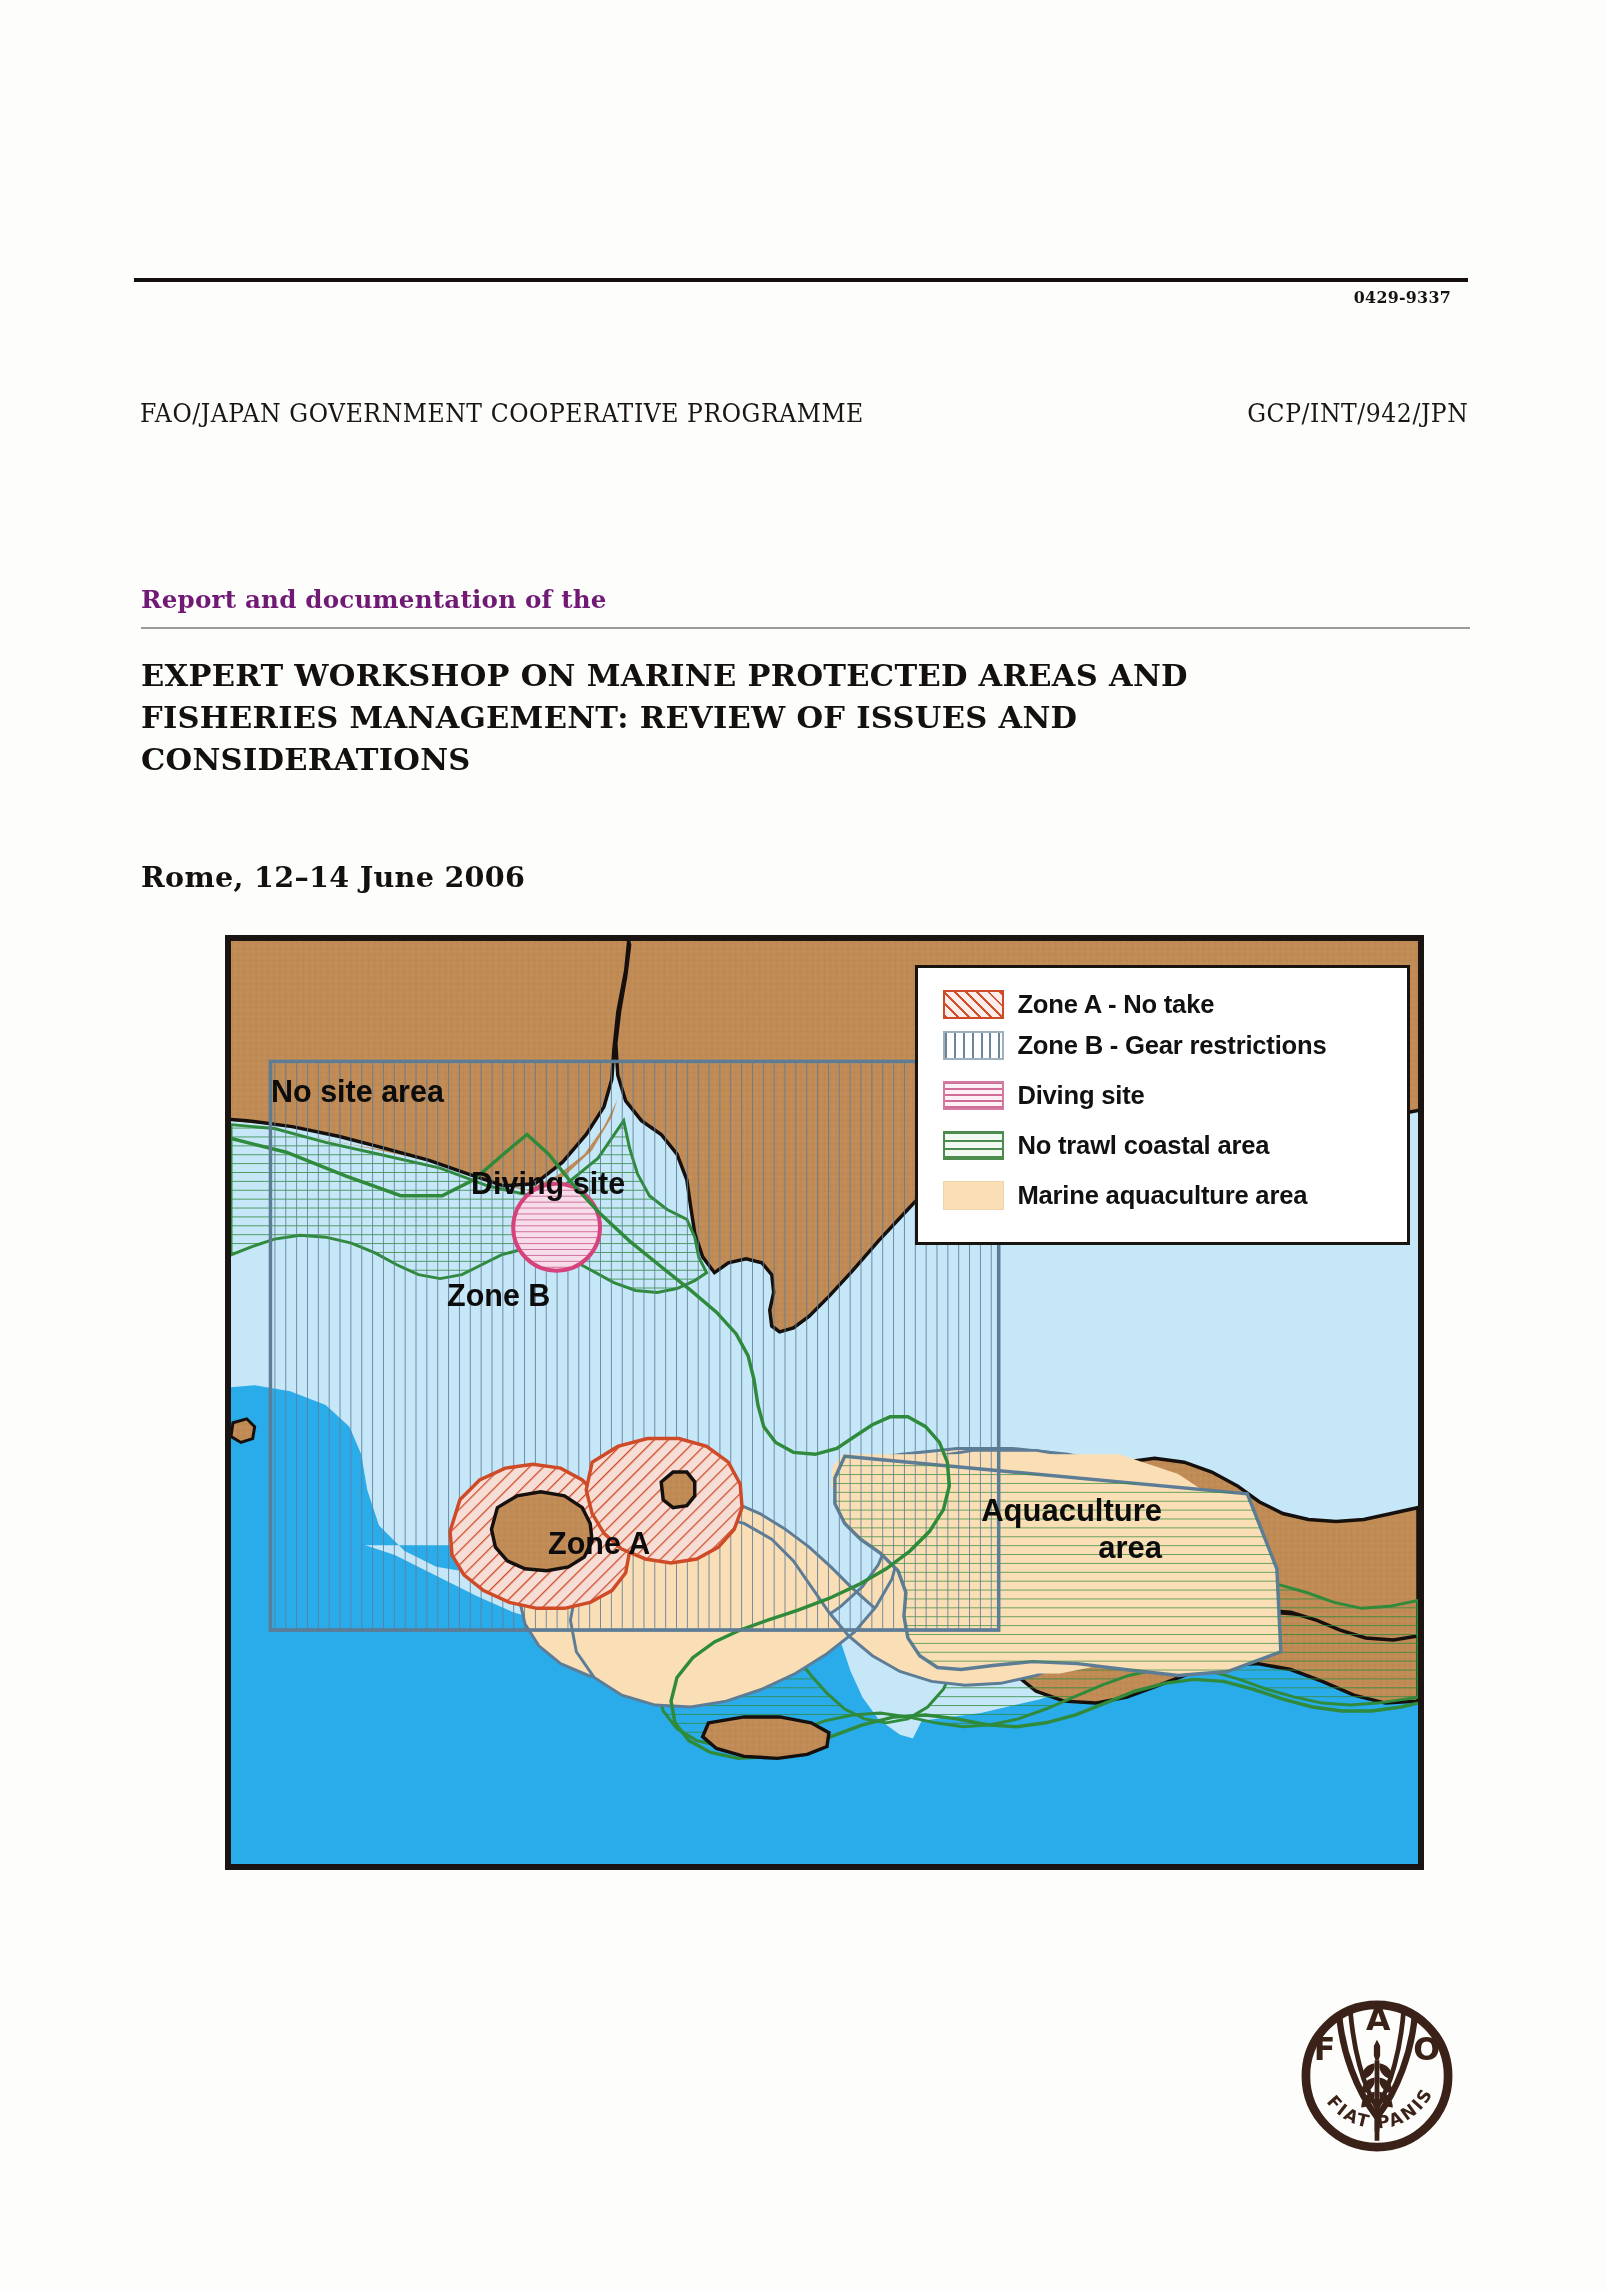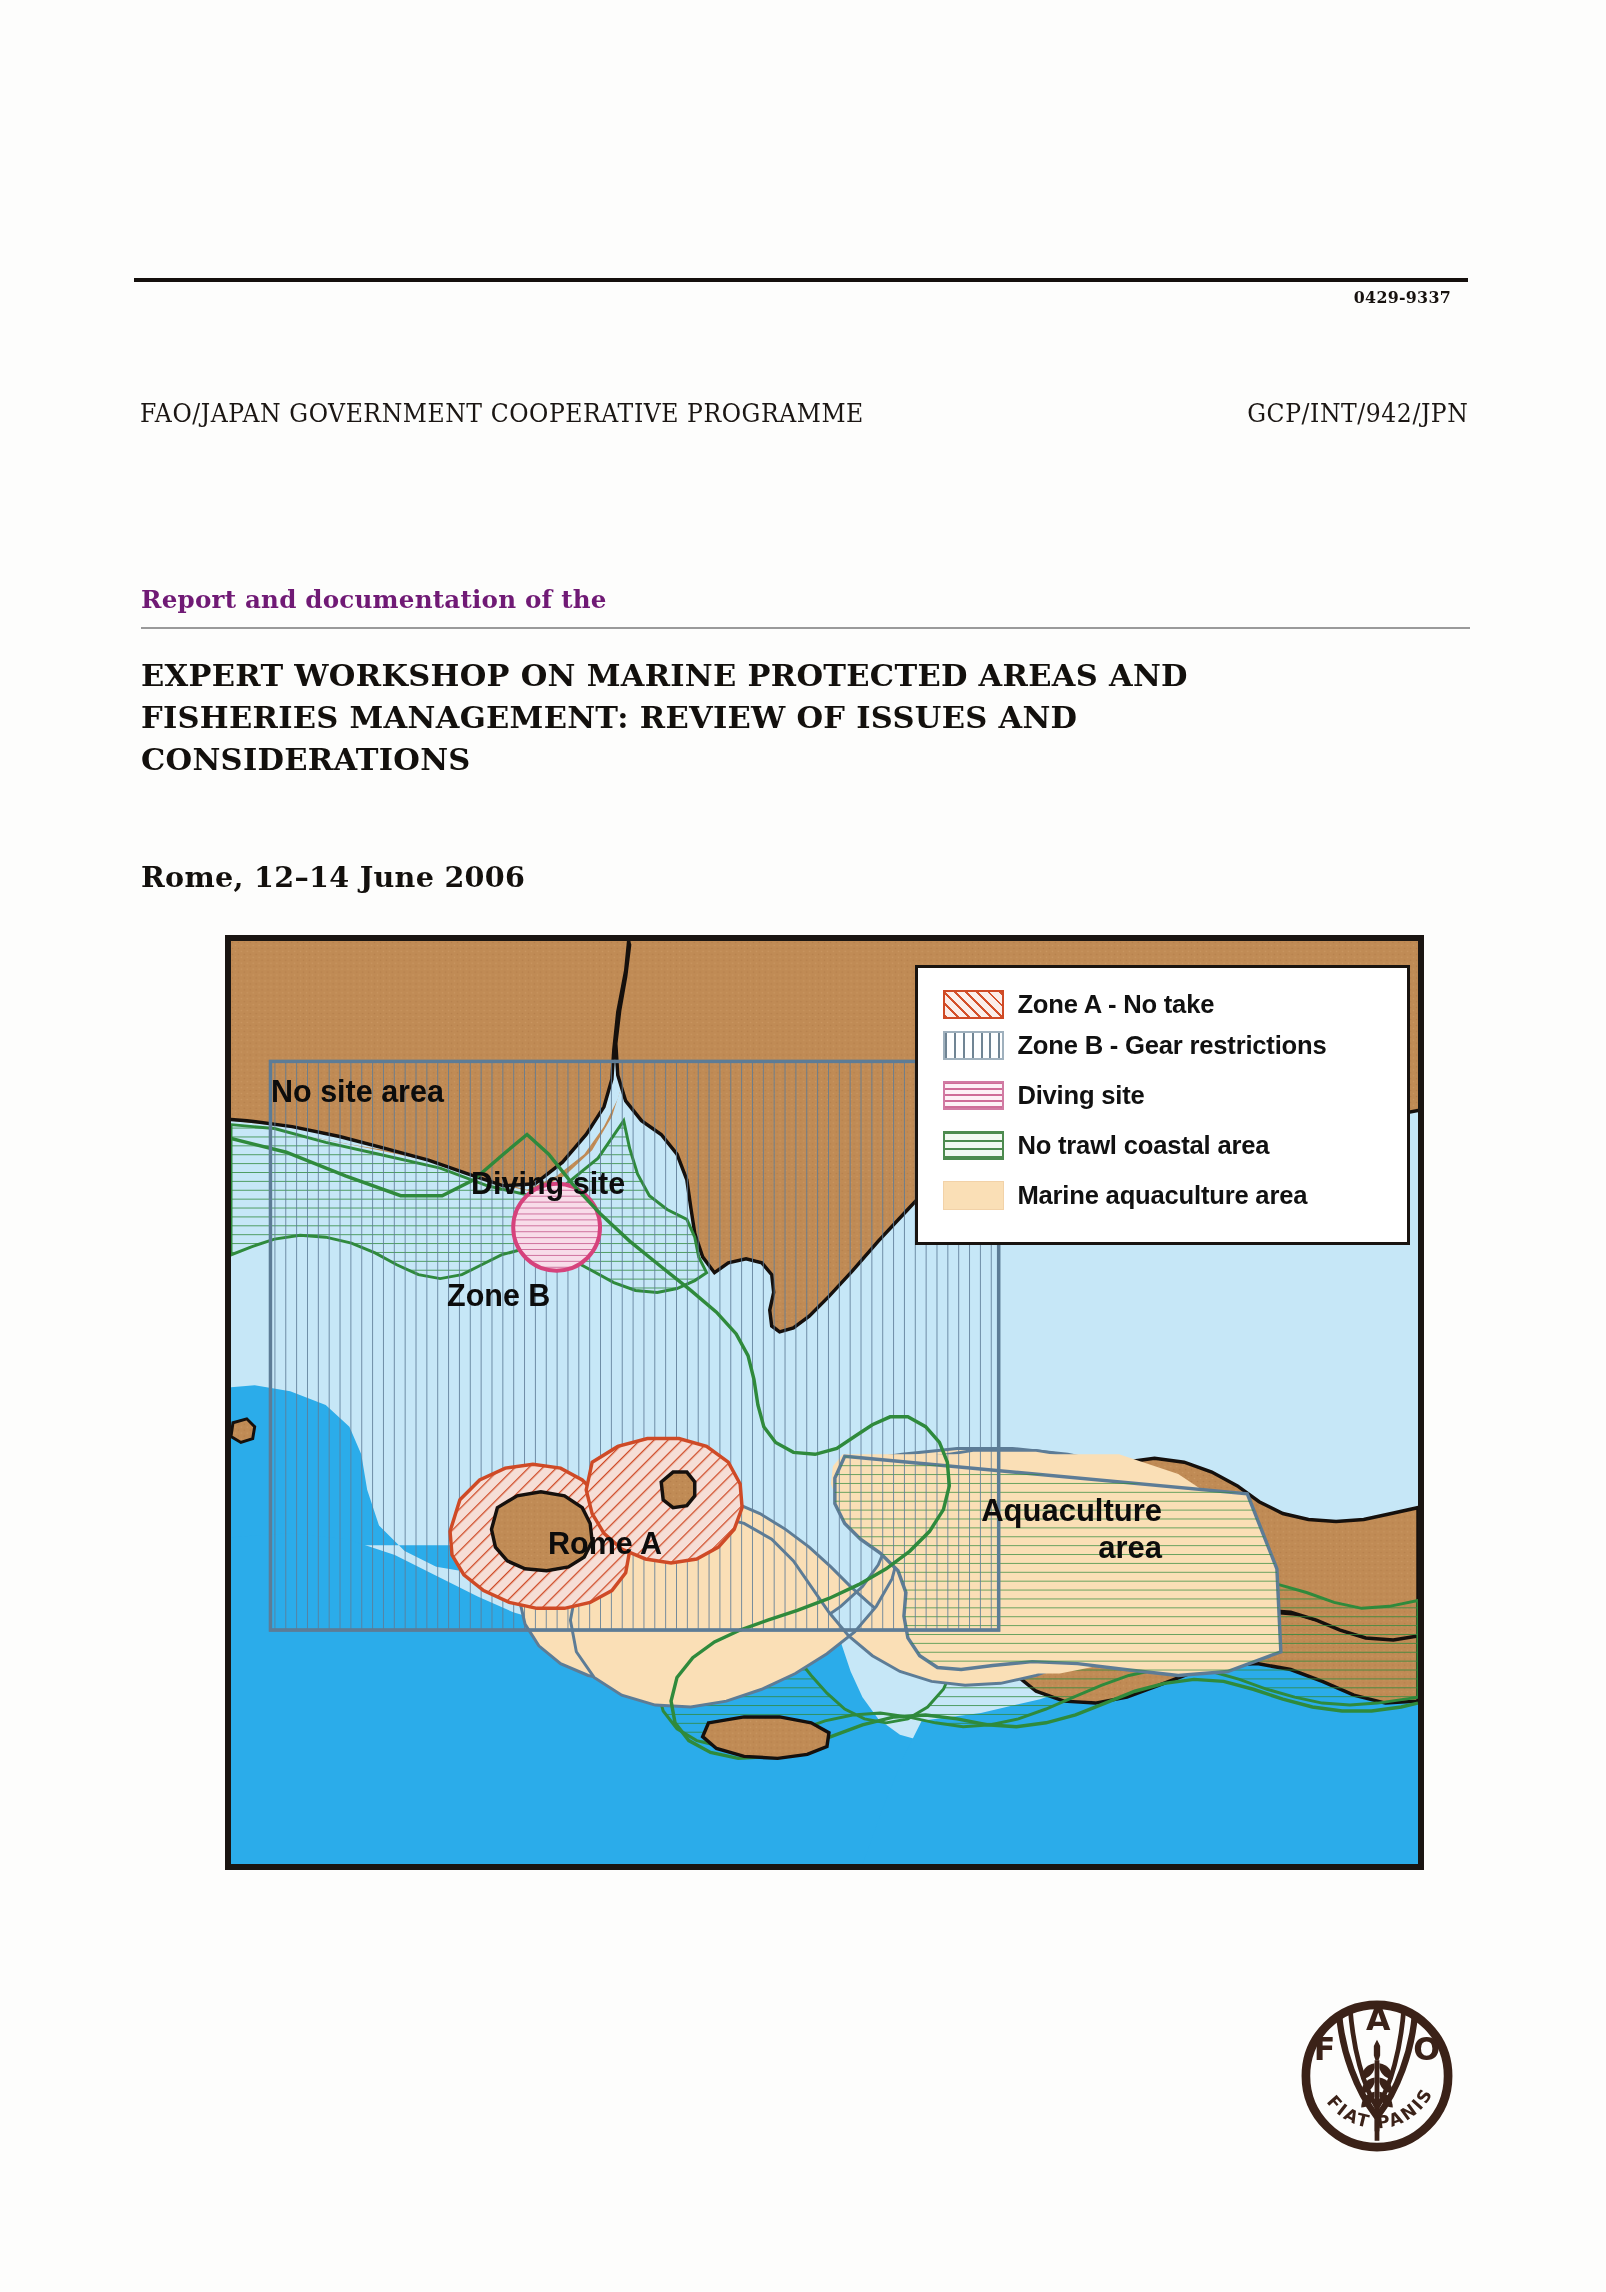--- a/index.html
+++ b/index.html
@@ -475,21 +475,21 @@
                    L584,824 L554,828 L520,826 L492,818 L478,806 Z"></path>
 
           <rect x="40" y="122" width="738" height="576" fill="none" stroke="#5d7c96" stroke-width="3.5"></rect>
 
         </g>
       </svg>
 
       <div class="maplabel lbl-notrawl">No site area</div>
       <div class="maplabel lbl-diving">Diving site</div>
       <div class="maplabel lbl-zoneb">Zone B</div>
-      <div class="maplabel lbl-zonea">Rome A</div>
+      <div class="maplabel lbl-zonea">Zone A</div>
       <div class="maplabel lbl-aqua">
         <span>Aquaculture</span><br>
         <span>area</span>
       </div>
 
       <div class="legend">
         <div class="legend-list">
           <div class="legend-row">
             <div class="swatch sw-a"></div>
             <div class="legend-label">Zone A - No take</div>

